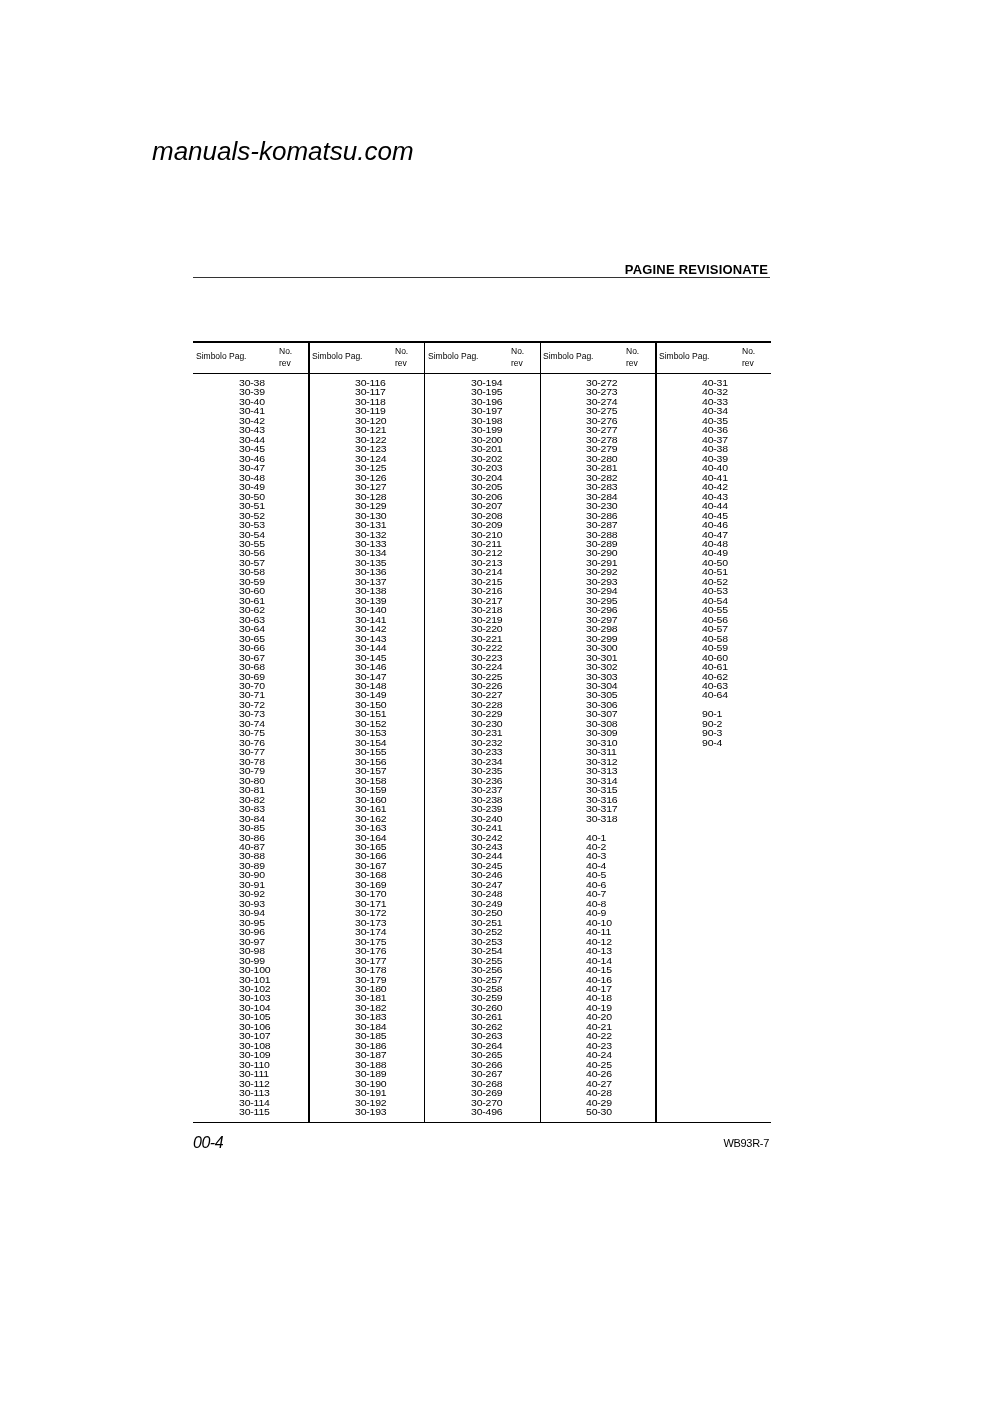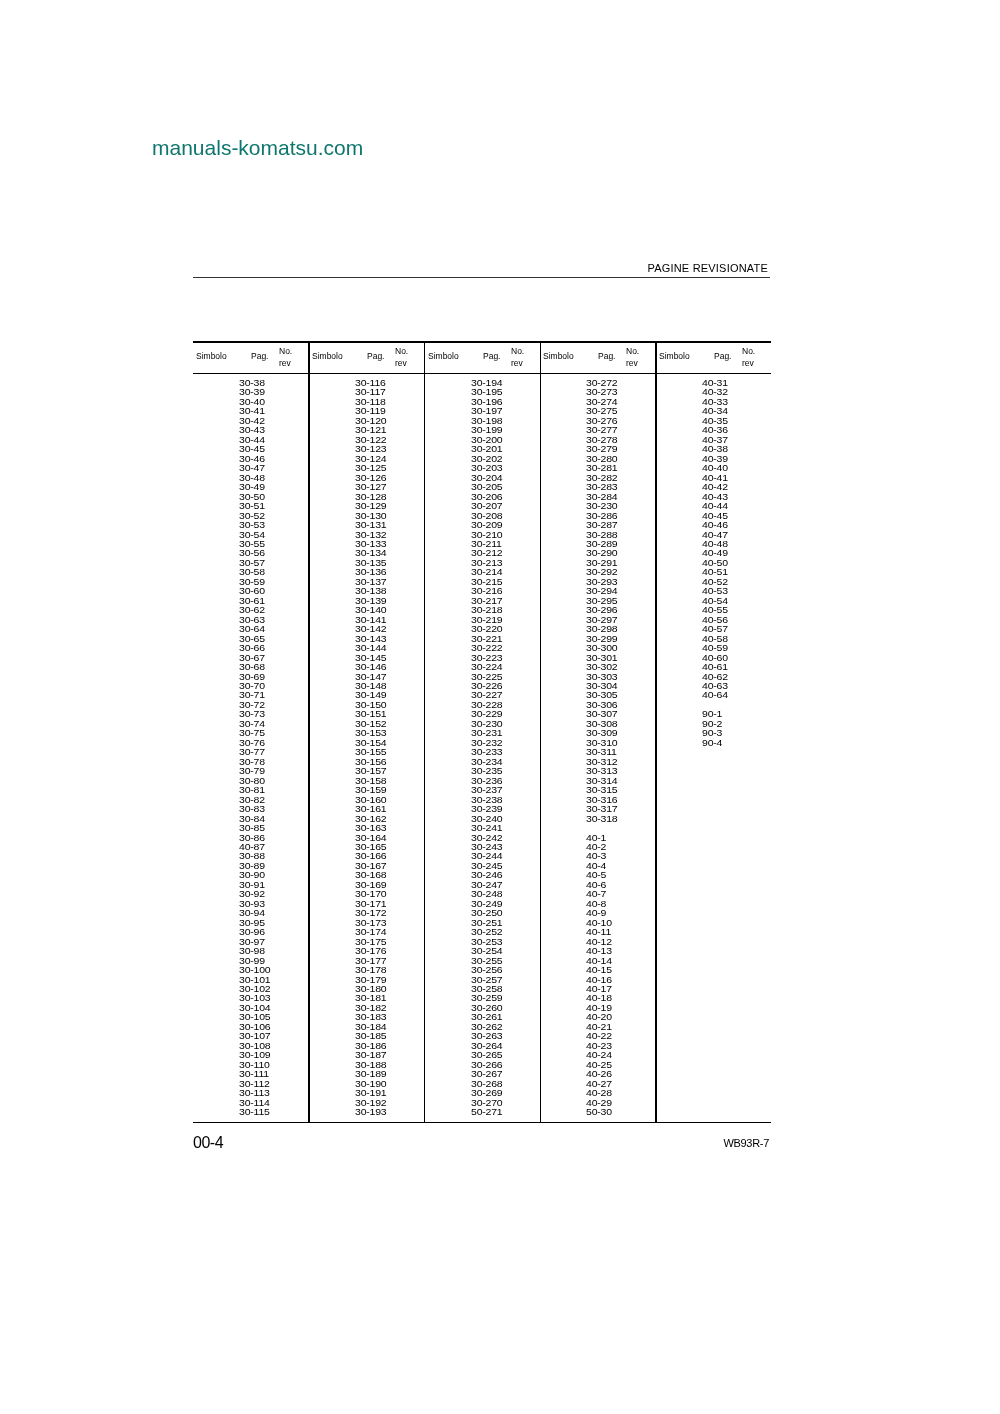--- a/index.html
+++ b/index.html
@@ -1,33 +1,33 @@
 <!DOCTYPE html>
 <html><head>
 <meta charset="utf-8">
 <style>
   html, body { margin:0; padding:0; background:#ffffff; }
   body { width:1000px; height:1414px; position:relative; overflow:hidden; font-family:"Liberation Sans", sans-serif; color:#000; }
-  .watermark { position:absolute; left:152px; top:136px; font-size:21px; color:#0f766e; text-decoration:none; }
-  .header-title { position:absolute; right:232px; top:262px; font-size:11px; font-weight:normal; letter-spacing:0.2px; }
+  .watermark { position:absolute; left:152px; top:136px; font-size:26px; color:#000000; text-decoration:none;font-style:italic; }
+  .header-title { position:absolute; right:232px; top:262px; font-size:13px; font-weight:bold; letter-spacing:0.2px; }
   .header-rule { position:absolute; left:193px; top:277px; width:577px; height:1px; background:#333; }
   .table { position:absolute; left:193px; top:341px; width:578px; height:783px; }
   .table-top { position:absolute; left:0; top:0; width:578px; height:2px; background:#000; }
   .table-mid { position:absolute; left:0; top:32px; width:578px; height:1px; background:#000; }
   .table-bottom { position:absolute; left:0; top:781px; width:578px; height:1px; background:#000; }
   .col { position:absolute; top:0; height:608px; width:115px; }
   .col-divider { position:absolute; top:0; width:1px; height:782px; background:#000; }
   .col-divider.thick { width:2px; }
   .hdr { position:absolute; top:0; height:32px; width:115px; font-size:8.5px; }
   .hdr .h-sim { position:absolute; left:3px; top:10px; }
-  .hdr .h-pag { position:absolute; left:58px; top:10px; }
+  .hdr .h-pag { position:absolute; left:36px; top:10px; }
   .hdr .h-no { position:absolute; left:86px; top:4px; line-height:12px; }
   .rows { position:absolute; top:37px; left:0; width:115px; }
   .row { height:9.48px; line-height:9.48px; font-size:10.5px; text-align:left; padding-left:46px; letter-spacing:-0.2px; white-space:nowrap; transform:scaleY(0.95); }
-  .footer-page { position:absolute; left:193px; top:1134px; font-size:16px; letter-spacing:-0.5px; }
+  .footer-page { position:absolute; left:193px; top:1134px; font-size:16px; letter-spacing:-0.5px;font-style:italic; }
   .footer-model { position:absolute; right:231px; top:1137px; font-size:11px; letter-spacing:-0.3px; }
 </style>
 </head>
 <body>
 
 <div class="watermark">manuals-komatsu.com</div>
 
 <div class="header-title">PAGINE REVISIONATE</div>
 <div class="header-rule"></div>
 
@@ -293,21 +293,21 @@
           <div class="row">30-261</div>
           <div class="row">30-262</div>
           <div class="row">30-263</div>
           <div class="row">30-264</div>
           <div class="row">30-265</div>
           <div class="row">30-266</div>
           <div class="row">30-267</div>
           <div class="row">30-268</div>
           <div class="row">30-269</div>
           <div class="row">30-270</div>
-          <div class="row">50-271</div>
+          <div class="row">30-496</div>
         </div>
       </div>
       <div class="col" style="left: 347px;">
         <div class="hdr">
           <span class="h-sim">Simbolo</span>
           <span class="h-pag">Pag.</span>
           <span class="h-no"><span>No.</span><br><span>rev</span></span>
         </div>
         <div class="rows">
           <div class="row">30-272</div>

